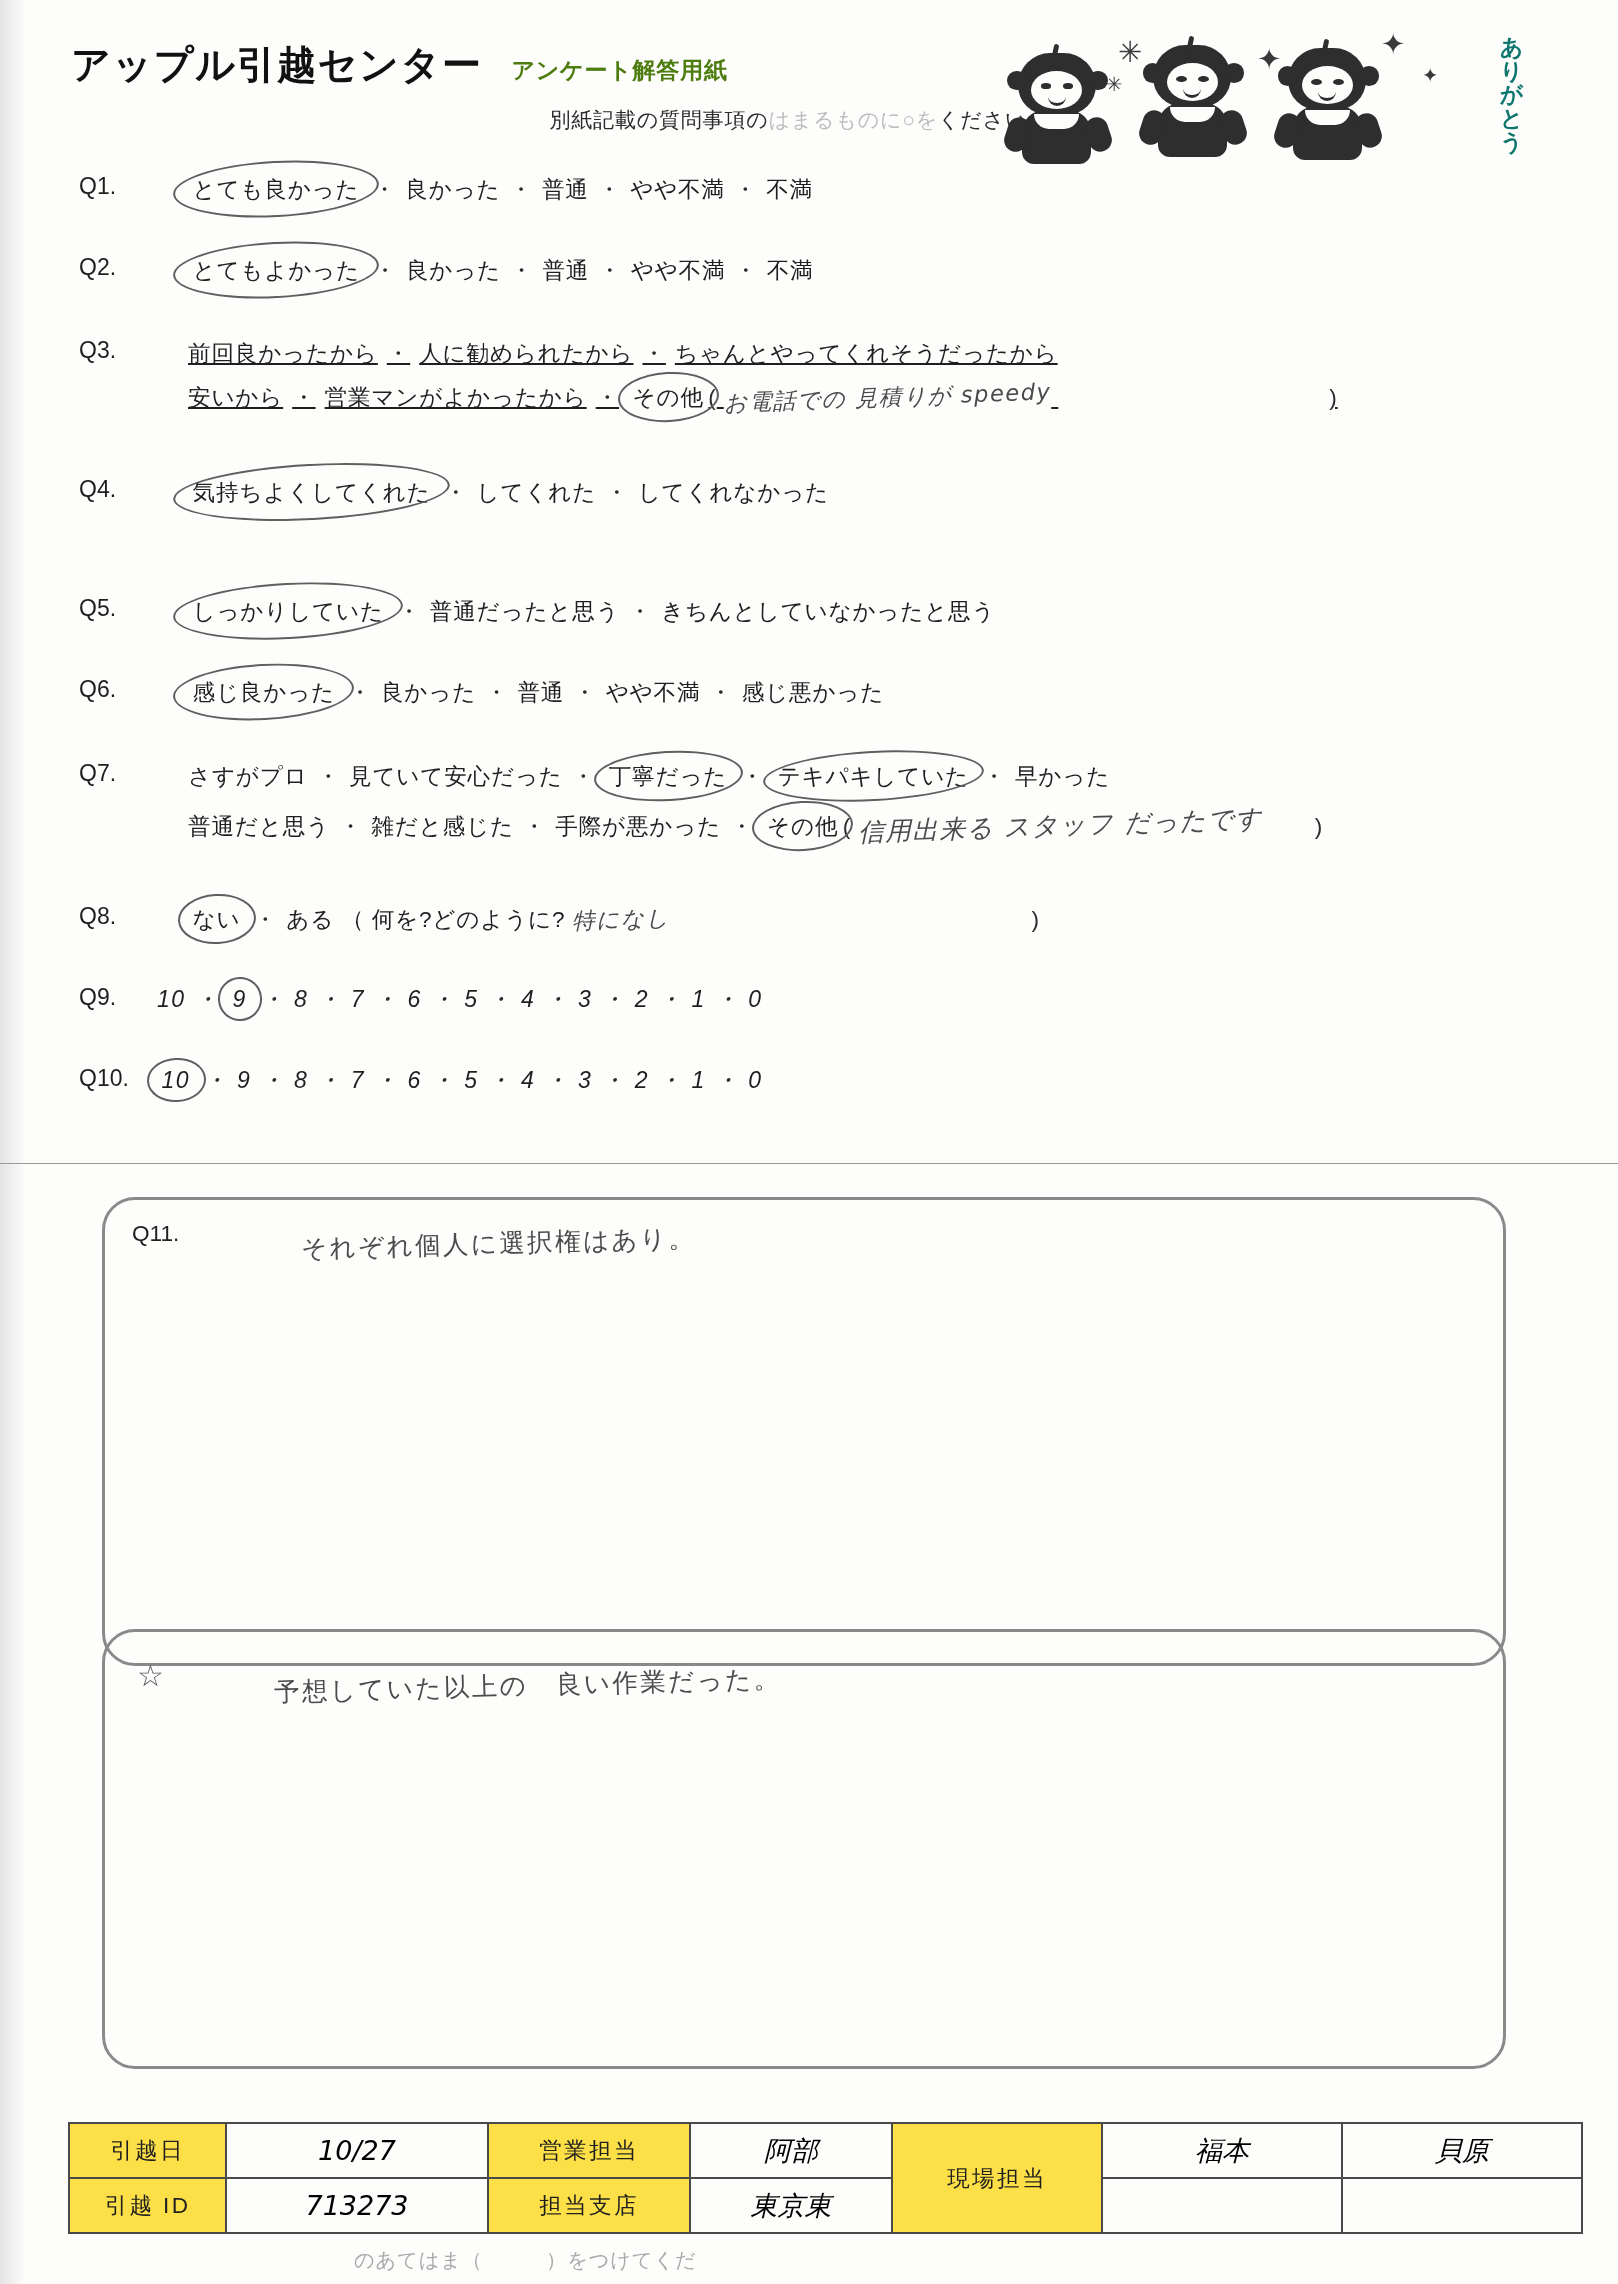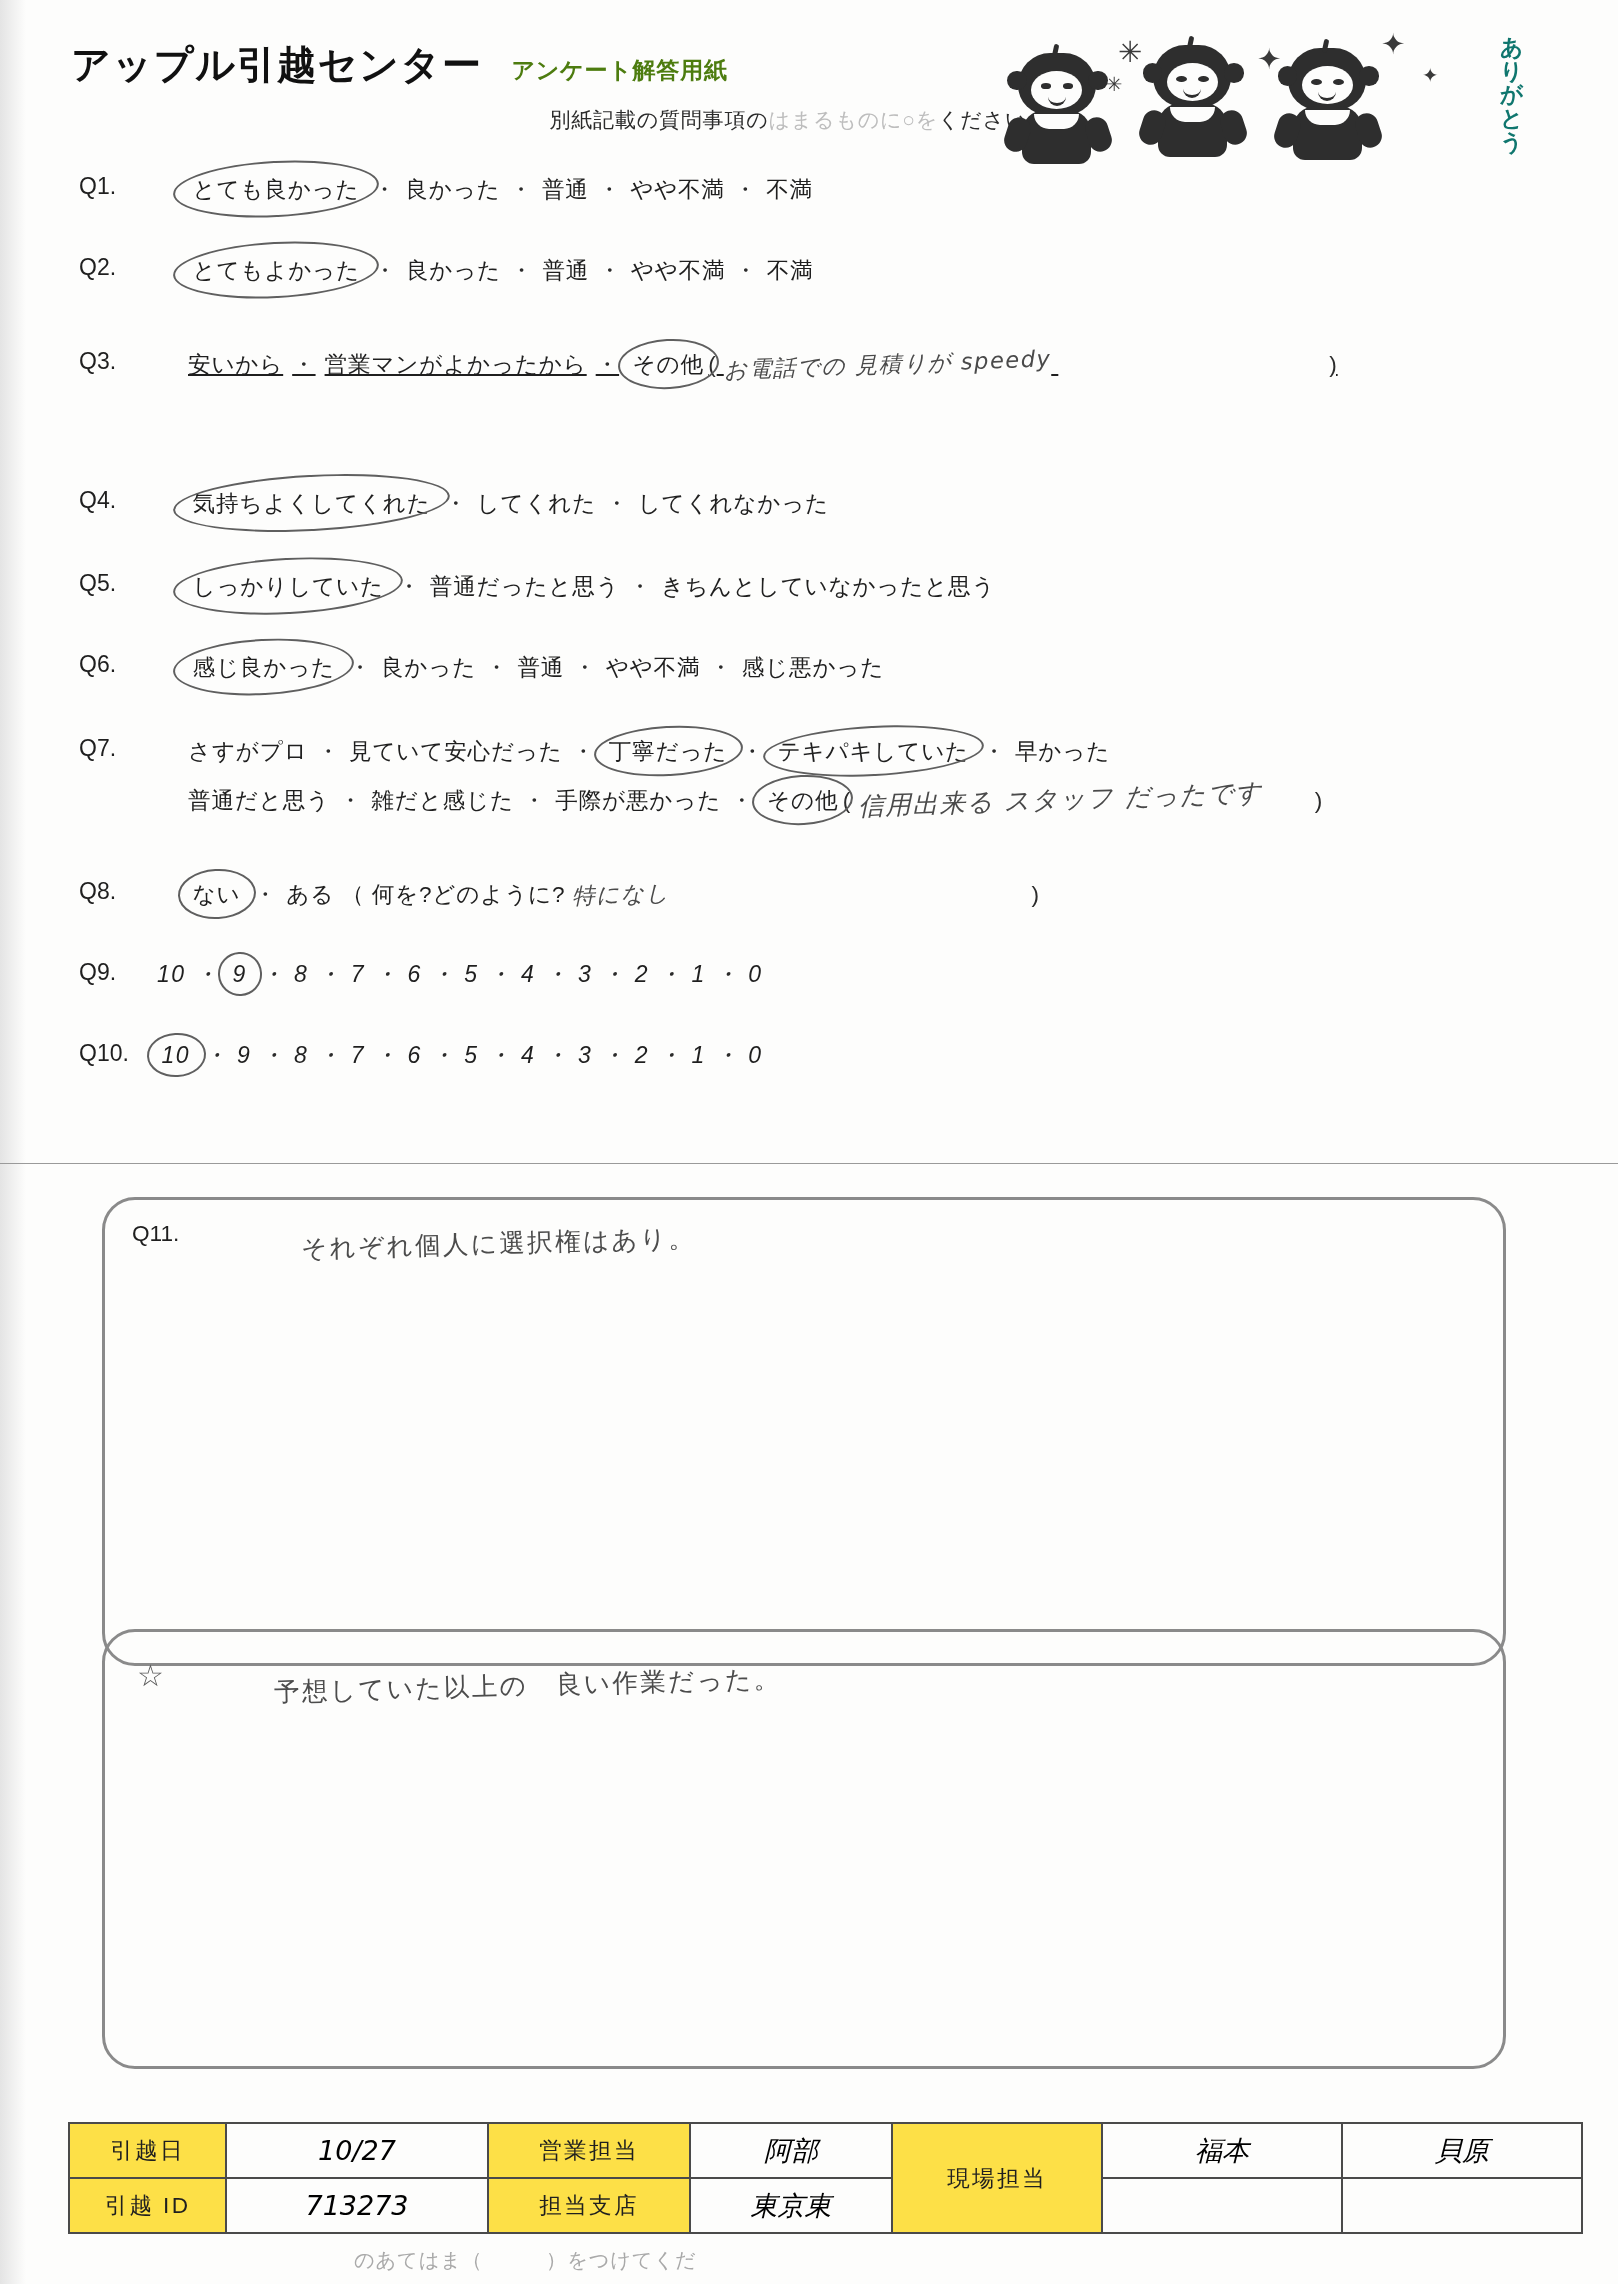--- a/index.html
+++ b/index.html
@@ -415,36 +415,39 @@
     <div class="qrow" style="height:83px;">
       <span class="qlabel">Q2.</span>
       <div class="qbody">
         <span class="circled"><span>とてもよかった</span></span><span class="sep">・</span><span>良かった</span><span class="sep">・</span><span>普通</span><span class="sep">・</span><span>やや不満</span><span class="sep">・</span><span>不満</span>
       </div>
     </div>
 
     <div class="qrow" style="height:139px;text-decoration:underline;">
       <span class="qlabel">Q3.</span>
       <div class="qbody">
+        <div>
+          <span>前回良かったから</span><span class="sep">・</span><span>人に勧められたから</span><span class="sep">・</span><span>ちゃんとやってくれそうだったから</span>
+        </div>
         <div style="margin-top:10.5px;">
           <span>安いから</span><span class="sep">・</span><span>営業マンがよかったから</span><span class="sep">・</span><span class="circled tight"><span>その他</span></span><span class="paren">(</span>
           <span class="hand">お電話での 見積りが speedy</span>
           <span class="long-gap"></span><span class="paren">)</span>
         </div>
       </div>
     </div>
 
     <div class="qrow" style="height:83px;">
       <span class="qlabel">Q4.</span>
       <div class="qbody">
         <span class="circled"><span>気持ちよくしてくれた</span></span><span class="sep">・</span><span>してくれた</span><span class="sep">・</span><span>してくれなかった</span>
       </div>
     </div>
 
-    <div class="qrow" style="height:81px;">
+    <div class="qrow" style="height:81px;margin-top:36px;">
       <span class="qlabel">Q5.</span>
       <div class="qbody">
         <span class="circled"><span>しっかりしていた</span></span><span class="sep">・</span><span>普通だったと思う</span><span class="sep">・</span><span>きちんとしていなかったと思う</span>
       </div>
     </div>
 
     <div class="qrow" style="height:84px;">
       <span class="qlabel">Q6.</span>
       <div class="qbody">
         <span class="circled"><span>感じ良かった</span></span><span class="sep">・</span><span>良かった</span><span class="sep">・</span><span>普通</span><span class="sep">・</span><span>やや不満</span><span class="sep">・</span><span>感じ悪かった</span>

